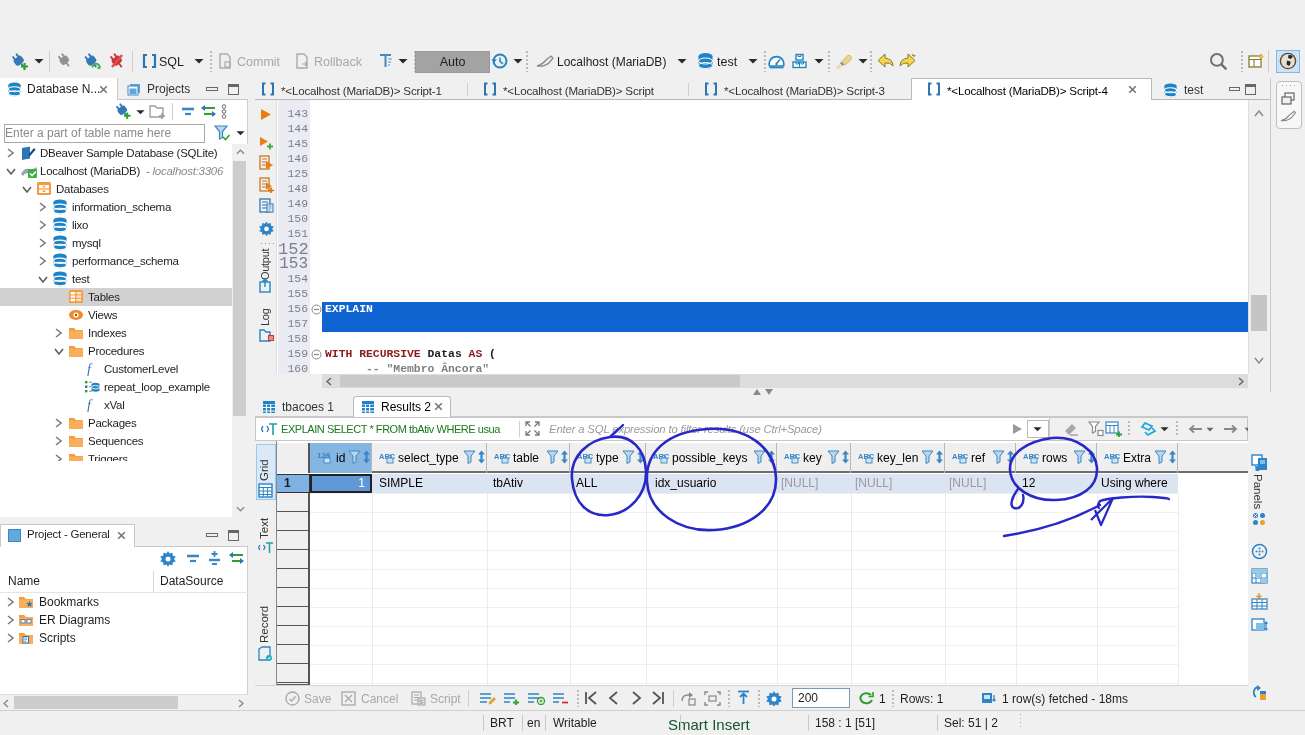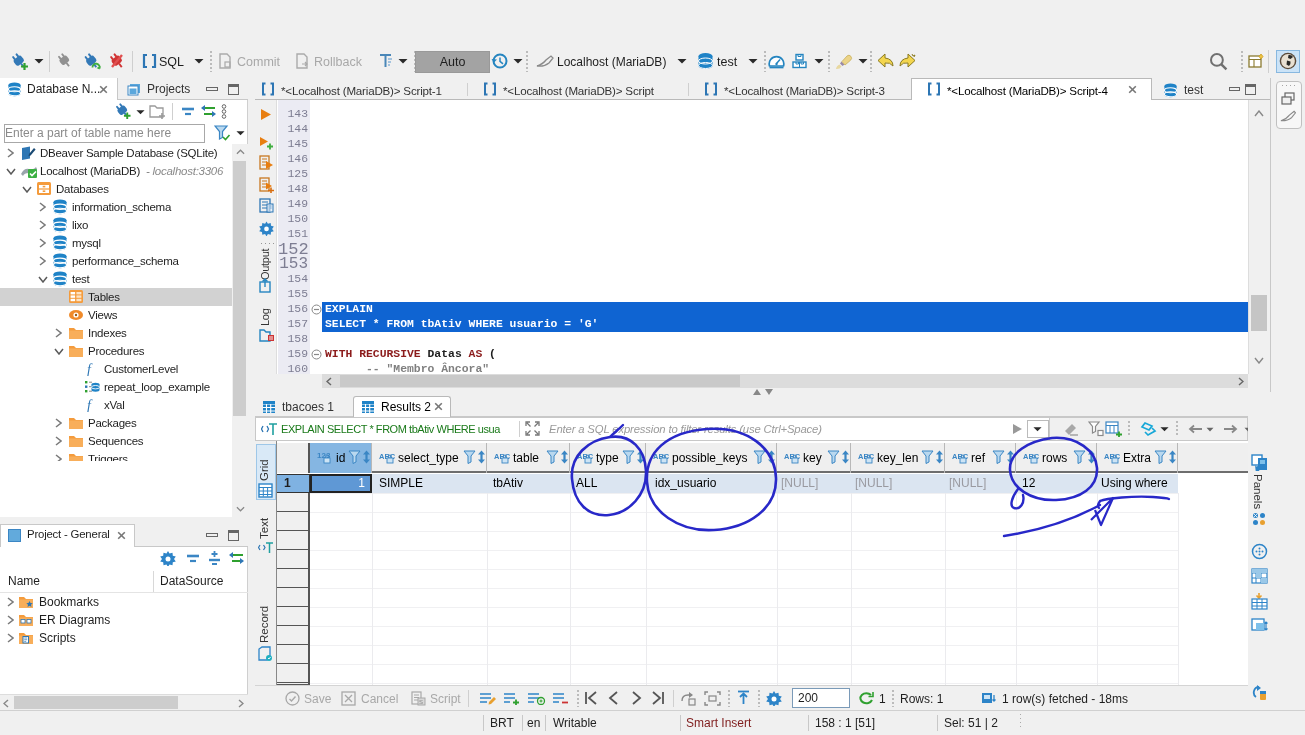--- a/index.html
+++ b/index.html
@@ -608,21 +608,20 @@
       <div class="abs mono" style="left:0;top:187px;width:30px;height:15px;line-height:15px;font-size:11.4px;color:#7d7d92;text-align:right">155</div>
       <div class="abs mono" style="left:0;top:202px;width:30px;height:15px;line-height:15px;font-size:11.4px;color:#7d7d92;text-align:right">156</div>
       <div class="abs mono" style="left:0;top:217px;width:30px;height:15px;line-height:15px;font-size:11.4px;color:#7d7d92;text-align:right">157</div>
       <div class="abs mono" style="left:0;top:232px;width:30px;height:15px;line-height:15px;font-size:11.4px;color:#7d7d92;text-align:right">158</div>
       <div class="abs mono" style="left:0;top:247px;width:30px;height:15px;line-height:15px;font-size:11.4px;color:#7d7d92;text-align:right">159</div>
       <div class="abs mono" style="left:0;top:262px;width:30px;height:15px;line-height:15px;font-size:11.4px;color:#7d7d92;text-align:right">160</div>
     </div>
 
 <div class="abs" style="left:322px;top:302px;width:926px;height:30px;background:#0f64d2"></div>
 <div class="abs mono" style="left:325px;top:302px;height:15px;line-height:15px;font-size:11.4px;font-weight:bold;color:#fff">EXPLAIN</div>
-<div class="abs mono" style="left:325px;top:317px;height:15px;line-height:15px;font-size:11.4px;font-weight:bold;color:#fff">SELECT&nbsp;*&nbsp;FROM&nbsp;tbAtiv&nbsp;WHERE&nbsp;usuario&nbsp;=&nbsp;'G'</div>
 <div class="abs mono" style="left:325px;top:347px;height:15px;line-height:15px;font-size:11.4px;font-weight:bold"><span style="color:#8c1c1c">WITH&nbsp;RECURSIVE</span>&nbsp;Datas&nbsp;<span style="color:#8c1c1c">AS</span>&nbsp;(</div>
 <div class="abs mono" style="left:325px;top:362px;height:12px;line-height:15px;font-size:11.4px;font-weight:bold;color:#7f7f7f;overflow:hidden">&nbsp;&nbsp;&nbsp;&nbsp;&nbsp;&nbsp;--&nbsp;"Membro&nbsp;Âncora"</div>
 
 <svg class="abs" style="left:311px;top:304px" width="11" height="11" viewBox="0 0 11 11">
       <circle cx="5.5" cy="5.5" r="4.5" fill="#fff" stroke="#888"></circle>
       <path d="M3,5.5 h5" stroke="#888" stroke-width="1.2"></path>
     </svg>
 <svg class="abs" style="left:311px;top:349px" width="11" height="11" viewBox="0 0 11 11">
       <circle cx="5.5" cy="5.5" r="4.5" fill="#fff" stroke="#888"></circle>
       <path d="M3,5.5 h5" stroke="#888" stroke-width="1.2"></path>
@@ -1080,21 +1079,21 @@
 <path d="M 763,93 C 757,101 754,110 759,112 C 765,114 770,107 768,99" fill="none" stroke="#2828c8" stroke-width="2.4" stroke-linecap="round"></path>
 <path d="M 845,105 C 843,108 842,111 844,112 M 845,105 C 852,102 878,100 898,101 C 906,101.5 912,102 914,103" fill="none" stroke="#2828c8" stroke-width="2.3" stroke-linecap="round"></path>
 <path d="M 749,140 C 775,136 812,127 845,109" fill="none" stroke="#2828c8" stroke-width="2.4" stroke-linecap="round"></path>
 <path d="M 836,124 L 858,102 L 846,129 L 840,114" fill="none" stroke="#2828c8" stroke-width="2.2" stroke-linejoin="round"></path>
 </svg>
 
 <div class="abs" id="statusbar" style="left:0;top:710px;width:1305px;height:25px;background:#f0f0f0;border-top:1px solid #d0d0d0">
       <div class="abs" style="left:490px;top:5px;font-size:12px;color:#222">BRT</div>
       <div class="abs" style="left:527px;top:5px;font-size:12px;color:#222">en</div>
       <div class="abs" style="left:553px;top:5px;font-size:12px;color:#222">Writable</div>
-      <div class="abs" style="left:686px;top:5px;font-size:12px;color:#7f1d1d">Smart Insert</div>
+      <div class="abs" style="left:668px;top:5px;font-size:15px;color:#14532d">Smart Insert</div>
       <div class="abs" style="left:815px;top:5px;font-size:12px;color:#222">158 : 1 [51]</div>
       <div class="abs" style="left:944px;top:5px;font-size:12px;color:#222">Sel: 51 | 2</div>
       <div class="abs" style="left:483px;top:4px;width:1px;height:16px;background:#c8c8c8"></div>
       <div class="abs" style="left:522px;top:4px;width:1px;height:16px;background:#c8c8c8"></div>
       <div class="abs" style="left:545px;top:4px;width:1px;height:16px;background:#c8c8c8"></div>
       <div class="abs" style="left:680px;top:4px;width:1px;height:16px;background:#c8c8c8"></div>
       <div class="abs" style="left:808px;top:4px;width:1px;height:16px;background:#c8c8c8"></div>
       <div class="abs" style="left:937px;top:4px;width:1px;height:16px;background:#c8c8c8"></div>
       <div class="abs" style="left:1016px;top:2px;color:#aaa;font-size:9px;letter-spacing:1px;writing-mode:vertical-rl">····</div>
     </div>

